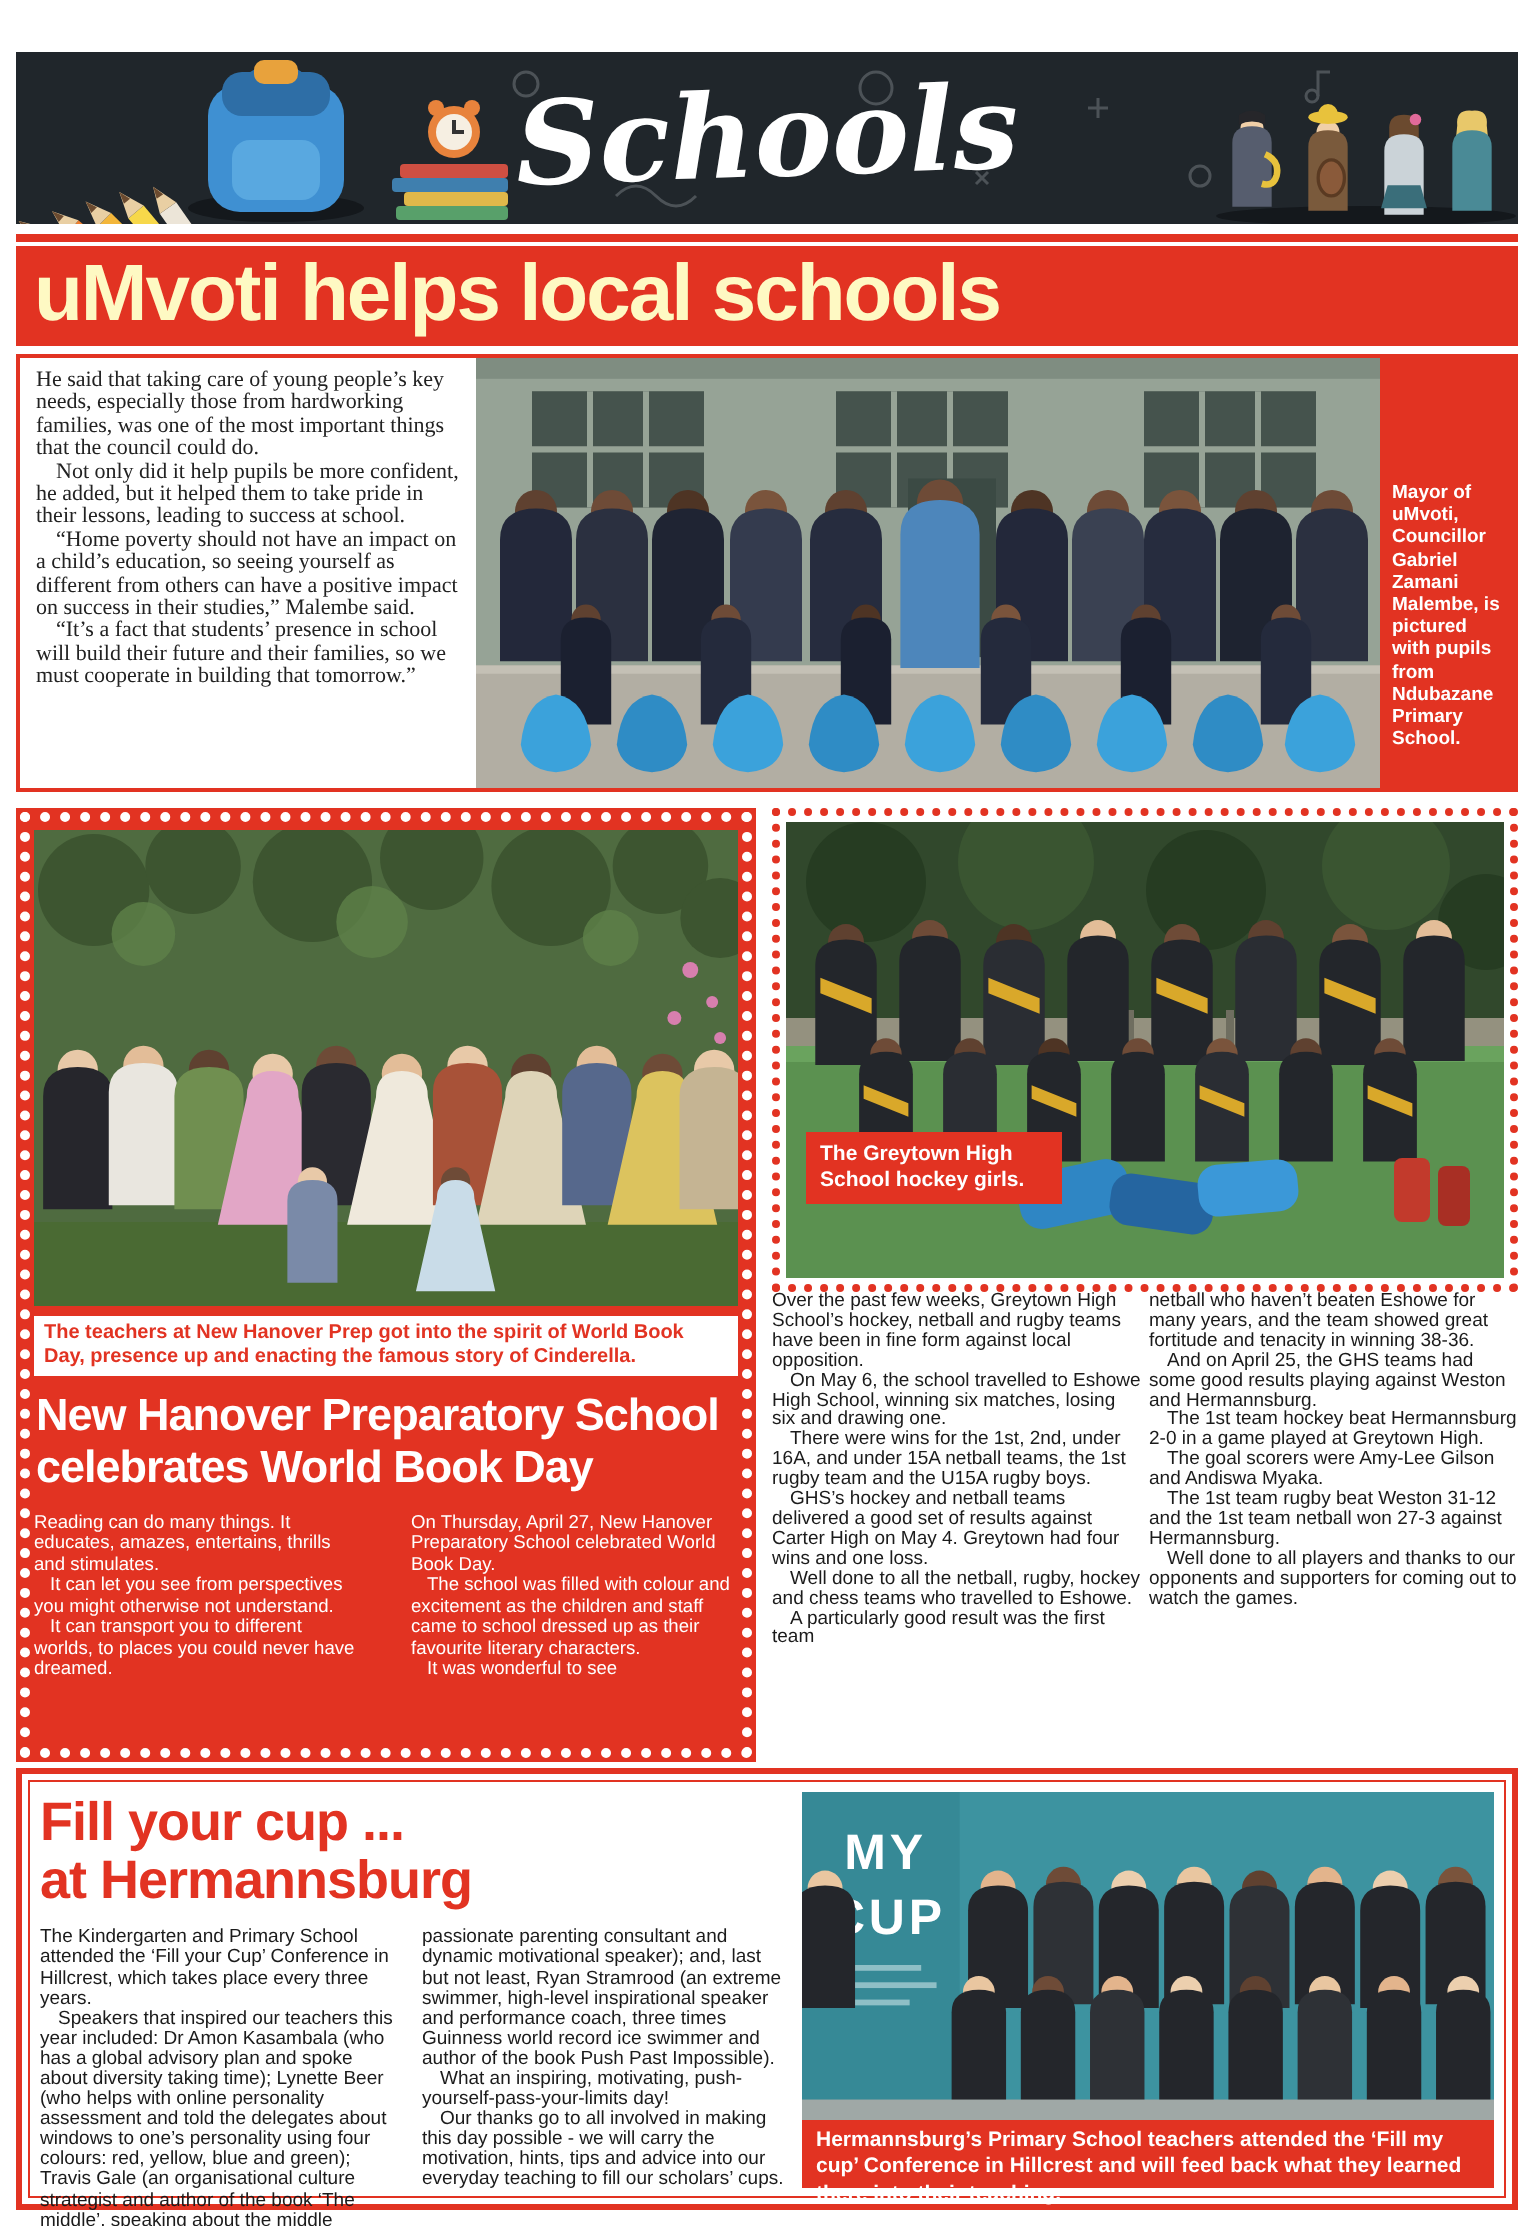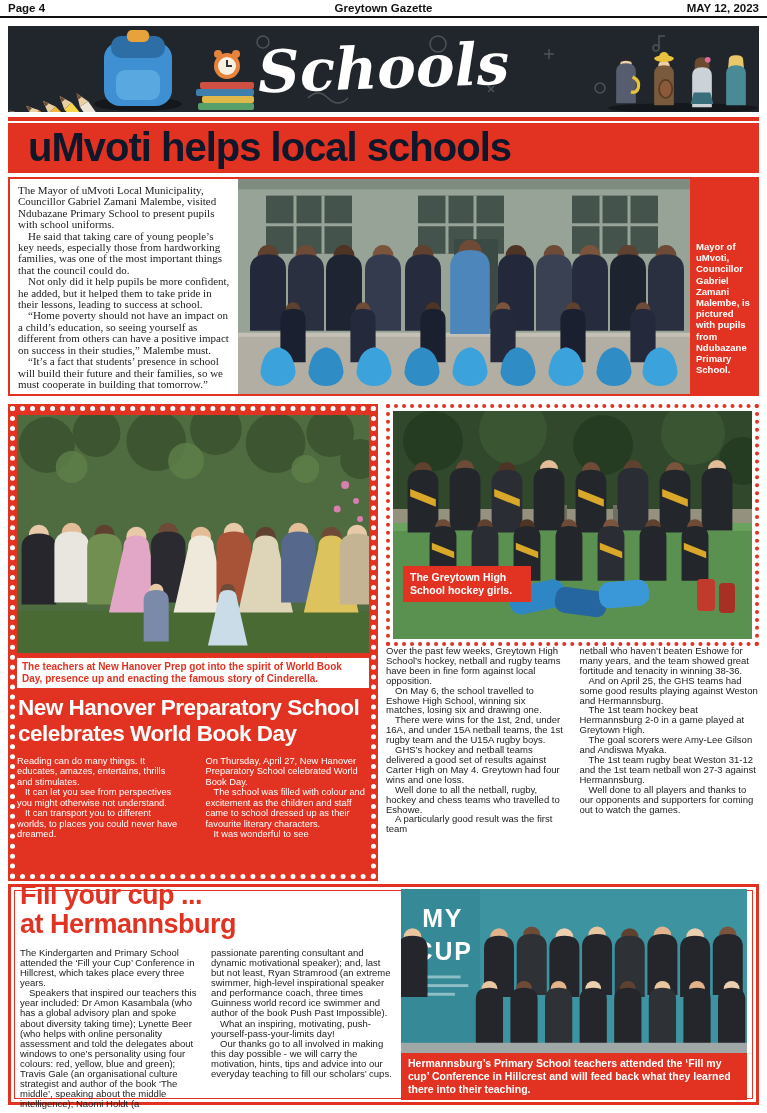--- a/index.html
+++ b/index.html
@@ -17,21 +17,21 @@
   .banner { position:absolute; left:8px; top:26px; width:751px; height:95px; }
   .banner-board { position:absolute; left:0; right:0; top:0; height:86px; background:var(--chalk); overflow:hidden; }
   .banner-board svg { position:absolute; inset:0; width:100%; height:100%; }
   .banner-title { position:absolute; left:0; right:0; top:0; text-align:center;
                   font-family:"DejaVu Serif",serif; font-style:italic; font-weight:bold;
                   font-size:58px; line-height:84px; color:#fff; transform:rotate(-2deg); pointer-events:none; }
   .banner-redline { position:absolute; left:0; right:0; bottom:0; height:4px; background:var(--red); }
 
   
   .headline-banner { position:absolute; left:8px; top:123px; width:751px; height:50px; background:var(--red);
-                     color:#0f172a; font-weight:bold; font-size:40px; line-height:49px; letter-spacing:-1px; padding:0 20px; }
+                     color:#fef9c3; font-weight:bold; font-size:40px; line-height:49px; letter-spacing:-1px; padding:0 9px; }
   .umvoti-frame { position:absolute; left:8px; top:177px; width:751px; height:219px; border:2px solid var(--red); display:flex; background:#fff; }
   .umvoti-text { width:228px; padding:6px 8px 4px; font-family:"Liberation Serif",serif; font-size:11px; line-height:11.4px; color:#222; }
   .umvoti-text p + p { text-indent:10px; }
   .photo-umvoti { width:452px; } .photo-umvoti svg { width:100%; height:100%; display:block; }
   .umvoti-cap { flex:1; background:var(--red); color:#fff; font-size:9.5px; font-weight:bold; line-height:1.18; padding:62px 5px 0 6px; }
 
   
   .wbd { position:absolute; left:8px; top:404px; width:370px; height:477px; background:var(--red); padding:11px 9px 8px; }
   .wbd::after { content:""; position:absolute; inset:2px; border:5px dotted #fff; pointer-events:none; }
   .wbd-photo { width:100%; height:238px; } .wbd-photo svg { width:100%; height:100%; display:block; }
@@ -40,26 +40,26 @@
   .wbd-cols { display:flex; gap:25px; color:#fff; font-size:9.3px; line-height:10.5px; }
   .wbd-cols .col { flex:1; } .wbd-cols p + p { text-indent:8px; }
 
   
   .sports { position:absolute; left:386px; top:404px; width:373px; height:477px; }
   .sports-photo { position:relative; border:4px dotted var(--red); padding:3px; height:242px; background:#fff; }
   .sports-photo svg { width:100%; height:100%; display:block; }
   .hockey-cap { position:absolute; left:13px; bottom:40px; background:var(--red); color:#fff; font-weight:bold;
                 font-size:10.5px; line-height:1.22; padding:5px 7px; width:128px; }
   .sports h2 { color:var(--red); font-size:22px; letter-spacing:-0.7px; margin:9px 0 7px; }
-  .sports-cols { display:flex; gap:14px; font-size:9.5px; line-height:9.9px; color:#1b1b1b; }
+  .sports-cols { display:flex; gap:4px; font-size:9.5px; line-height:9.9px; color:#1b1b1b; }
   .sports-cols .col { flex:1; } .sports-cols p + p { text-indent:9px; }
 
   
   .fillcup { position:absolute; left:8px; top:884px; width:751px; height:221px; border:3px solid var(--red);
-             box-shadow: inset 0 0 0 3px #fff, inset 0 0 0 4px var(--red); padding:9px; display:flex; gap:9px; background:#fff;align-items:center; }
+             box-shadow: inset 0 0 0 3px #fff, inset 0 0 0 4px var(--red); padding:9px; display:flex; gap:9px; background:#fff; }
   .fillcup-left { width:372px; }
   .fillcup-left h2 { color:var(--red); font-size:27px; line-height:1.08; letter-spacing:-0.5px; margin:1px 0 9px; }
   .fillcup-cols { display:flex; gap:10px; font-size:9.5px; line-height:10.1px; color:#1b1b1b; }
   .fillcup-cols .col { flex:1; } .fillcup-cols p + p { text-indent:9px; }
   .fillcup-right { flex:1; display:flex; flex-direction:column; }
   .fillcup-photo { flex:1; } .fillcup-photo svg { width:100%; height:100%; display:block; }
   .fillcup-cap { background:var(--red); color:#fff; font-weight:bold; font-size:10.5px; line-height:1.25; padding:4px 7px; min-height:34px; }
 </style>
 </head>
 <body>
@@ -68,25 +68,20 @@
   <defs>
     <circle id="hd" r="7"></circle>
     <path id="bd" d="M-12,9 Q-12,-1 0,-1 Q12,-1 12,9 L12,48 L-12,48 Z"></path>
     <path id="gown" d="M-9,8 Q-9,-1 0,-1 Q9,-1 9,8 L19,52 L-19,52 Z"></path>
     <path id="bag" d="M-16,2 Q-14,-18 0,-20 Q14,-18 16,2 Q14,13 0,14 Q-14,13 -16,2 Z"></path>
   </defs>
 </svg>
 
 <div class="page">
 
-  <header class="masthead">
-    <span class="l">Page 4</span>
-    <span class="c">Greytown Gazette</span>
-    <span class="r">MAY 12, 2023</span>
-  </header>
 
   <div class="banner">
     <div class="banner-board">
       <svg viewBox="0 0 751 86" preserveAspectRatio="none">
         <g stroke="#cfd6d9" opacity="0.25" fill="none" stroke-width="1.5">
           <circle cx="430" cy="18" r="8"></circle>
             <path d="M300,72 q10,-10 20,0 t20,0"></path>
           <path d="M536,28 h10 M541,23 v10"></path>
             <circle cx="592" cy="62" r="5"></circle>
           <path d="M100,22 l9,9 m0,-9 l-9,9"></path>
@@ -174,24 +169,23 @@
       </svg>
     </div>
     <div class="banner-title">Schools</div>
     <div class="banner-redline"></div>
   </div>
 
   <div class="headline-banner">uMvoti helps local schools</div>
 
   <section class="umvoti-frame">
     <div class="umvoti-text">
-      <p>The Mayor of uMvoti Local Municipality, Councillor Gabriel Zamani Malembe, visited Ndubazane Primary School to present pupils with school uniforms.</p>
       <p>He said that taking care of young people’s key needs, especially those from hardworking families, was one of the most important things that the council could do.</p>
       <p>Not only did it help pupils be more confident, he added, but it helped them to take pride in their lessons, leading to success at school.</p>
-      <p>“Home poverty should not have an impact on a child’s education, so seeing yourself as different from others can have a positive impact on success in their studies,” Malembe must.</p>
+      <p>“Home poverty should not have an impact on a child’s education, so seeing yourself as different from others can have a positive impact on success in their studies,” Malembe said.</p>
       <p>“It’s a fact that students’ presence in school will build their future and their families, so we must cooperate in building that tomorrow.”</p>
     </div>
     <div class="photo-umvoti">
       <svg viewBox="0 0 452 207" preserveAspectRatio="none">
         <rect width="452" height="207" fill="#96a396"></rect>
         <rect width="452" height="10" fill="#7f8d81"></rect>
         <g fill="#45534d">
           <rect x="28" y="16" width="86" height="56"></rect>
             <rect x="180" y="16" width="86" height="56"></rect>
             <rect x="334" y="16" width="86" height="56"></rect>

